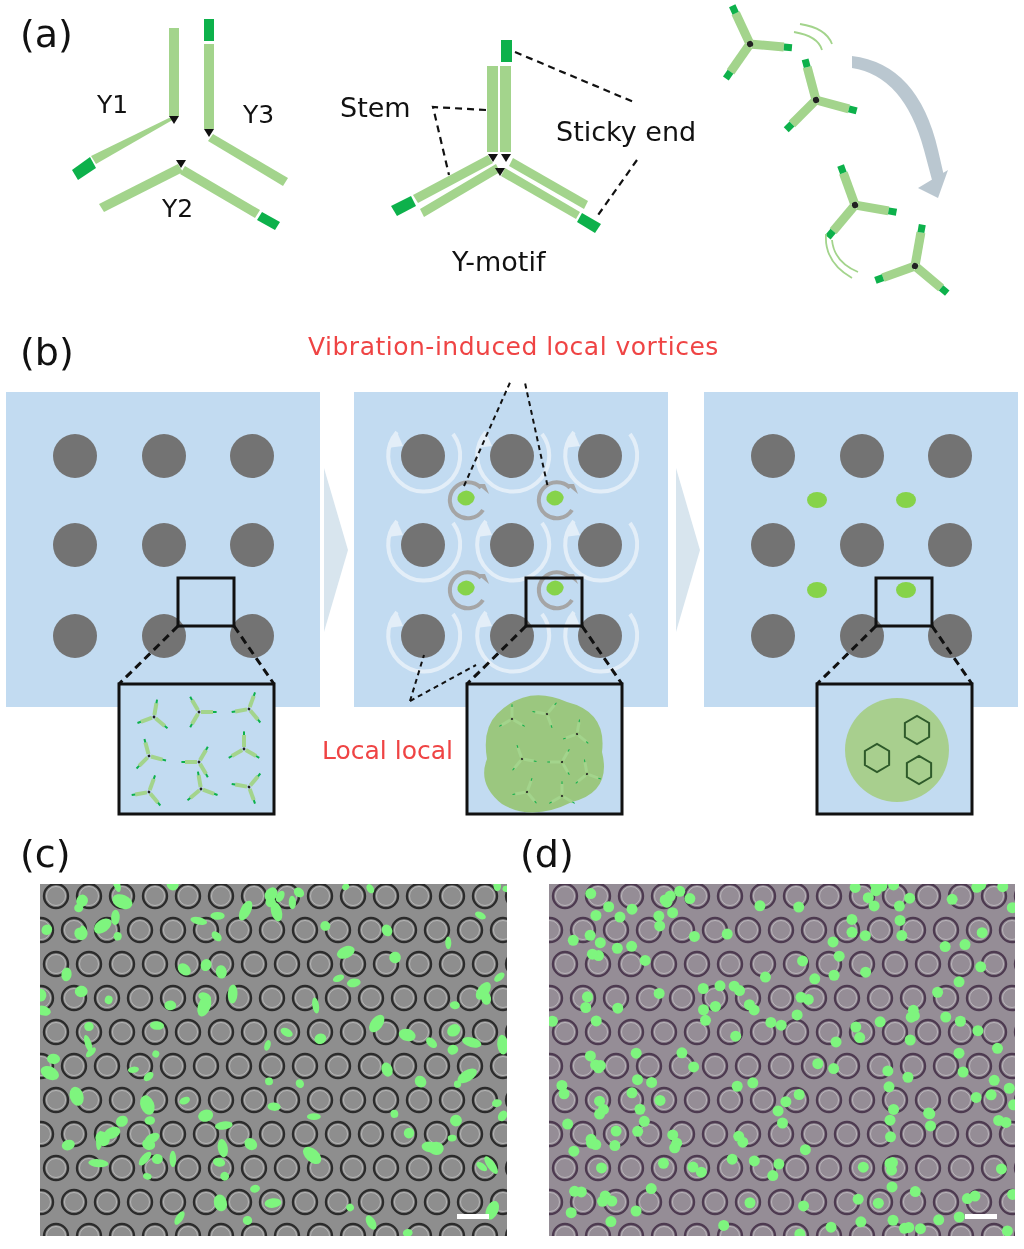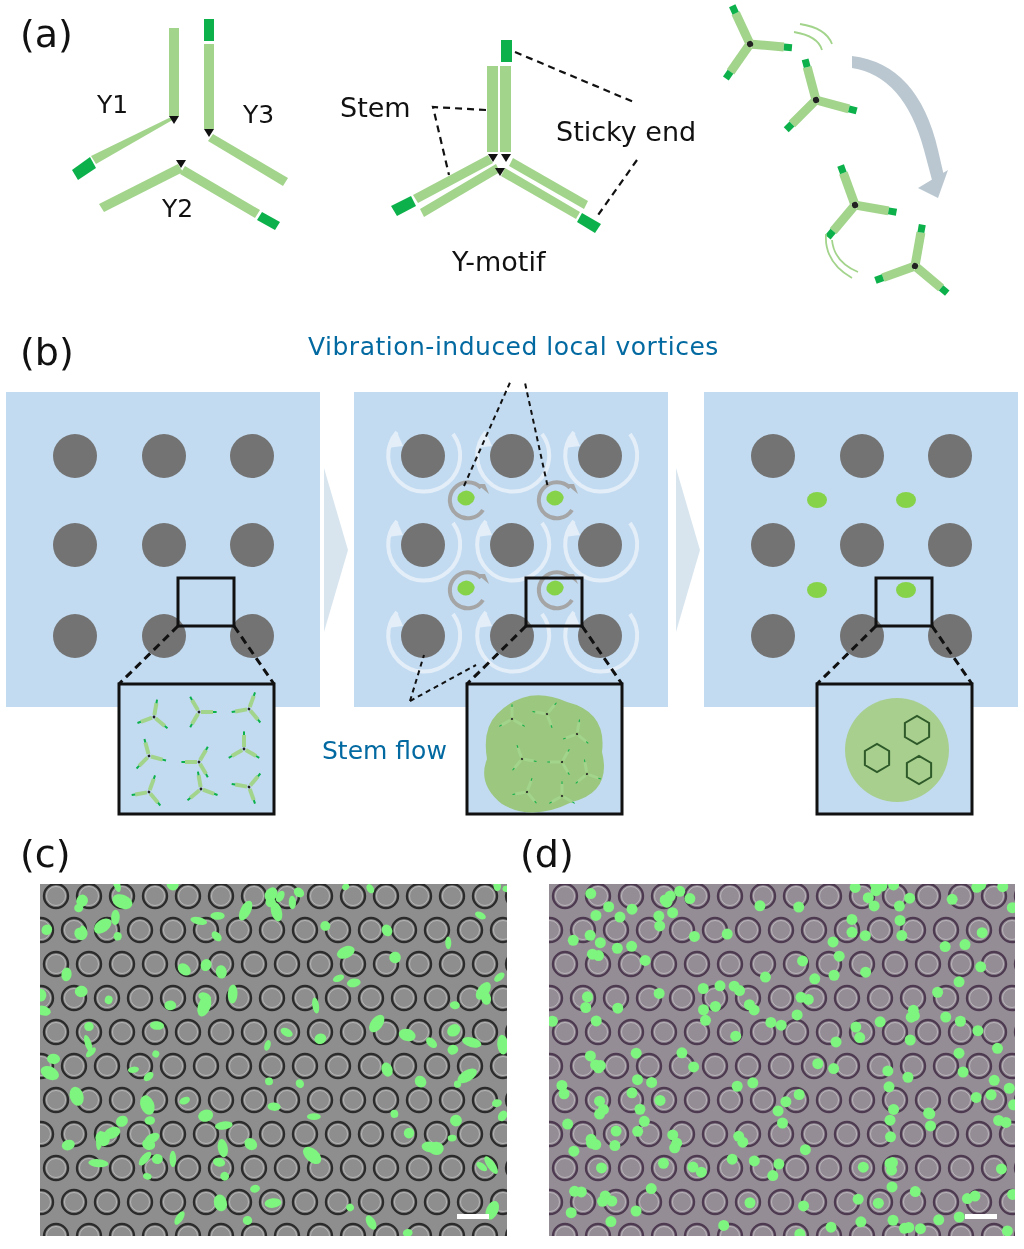--- a/index.html
+++ b/index.html
@@ -1,19 +1,19 @@
 <!DOCTYPE html>
 <html><head>
 <meta charset="utf-8">
 <style>
   html, body { margin:0; padding:0; background:#ffffff; }
   body { width:1024px; height:1249px; position:relative; overflow:hidden; font-family:"Liberation Sans", sans-serif; color:#111; }
   .abs { position:absolute; }
   .panel-label { position:absolute; font-size:38px; font-family:"DejaVu Sans", sans-serif; color:#111; }
-  .lbl { position:absolute; font-size:27px; font-family:"DejaVu Sans", sans-serif; color:#0369a1; white-space:nowrap; }
+  .lbl { position:absolute; font-size:27px; font-family:"DejaVu Sans", sans-serif; color:#ef4444; white-space:nowrap; }
   svg text { font-family:"DejaVu Sans", sans-serif; }
 </style>
 </head>
 <body>
 
 <div class="panel-label" style="left:20px;top:12px;">(a)</div>
 
 <svg class="abs" style="left:0;top:0;" width="1024" height="320">
   <defs>
     <g id="tri">
@@ -485,21 +485,21 @@
     </g>
     <polygon points="324,88 348,170 324,252" fill="#d8e5ee"></polygon>
     <polygon points="676,88 700,170 676,252" fill="#d8e5ee"></polygon>
     <g stroke="#111" stroke-width="2" stroke-dasharray="5,4" fill="none">
       <polyline points="464,106 520,-20 548,108"></polyline>
       <polyline points="410,321 424,275"></polyline>
       <polyline points="410,321 476,285"></polyline>
     </g>
   </svg>
 
-<div class="lbl" style="left:322px;top:736px;font-size:25px;">Stem flow</div>
+<div class="lbl" style="left:322px;top:736px;font-size:25px;">Local local</div>
 
 <div class="panel-label" style="left:20px;top:832px;">(c)</div>
 <svg class="abs" style="left:40px;top:884px;" width="467" height="352" id="svgC">
     <rect x="0" y="0" width="467" height="352" fill="#8e8e8e"></rect>
     <circle cx="16" cy="12" r="12" fill="none" stroke="#2b2b2b" stroke-width="2.4"></circle>
     <circle cx="16" cy="12" r="9.5" fill="none" stroke="rgba(255,255,255,0.35)" stroke-width="1"></circle>
     <circle cx="49" cy="12" r="12" fill="none" stroke="#2b2b2b" stroke-width="2.4"></circle>
     <circle cx="49" cy="12" r="9.5" fill="none" stroke="rgba(255,255,255,0.35)" stroke-width="1"></circle>
     <circle cx="82" cy="12" r="12" fill="none" stroke="#2b2b2b" stroke-width="2.4"></circle>
     <circle cx="82" cy="12" r="9.5" fill="none" stroke="rgba(255,255,255,0.35)" stroke-width="1"></circle>

